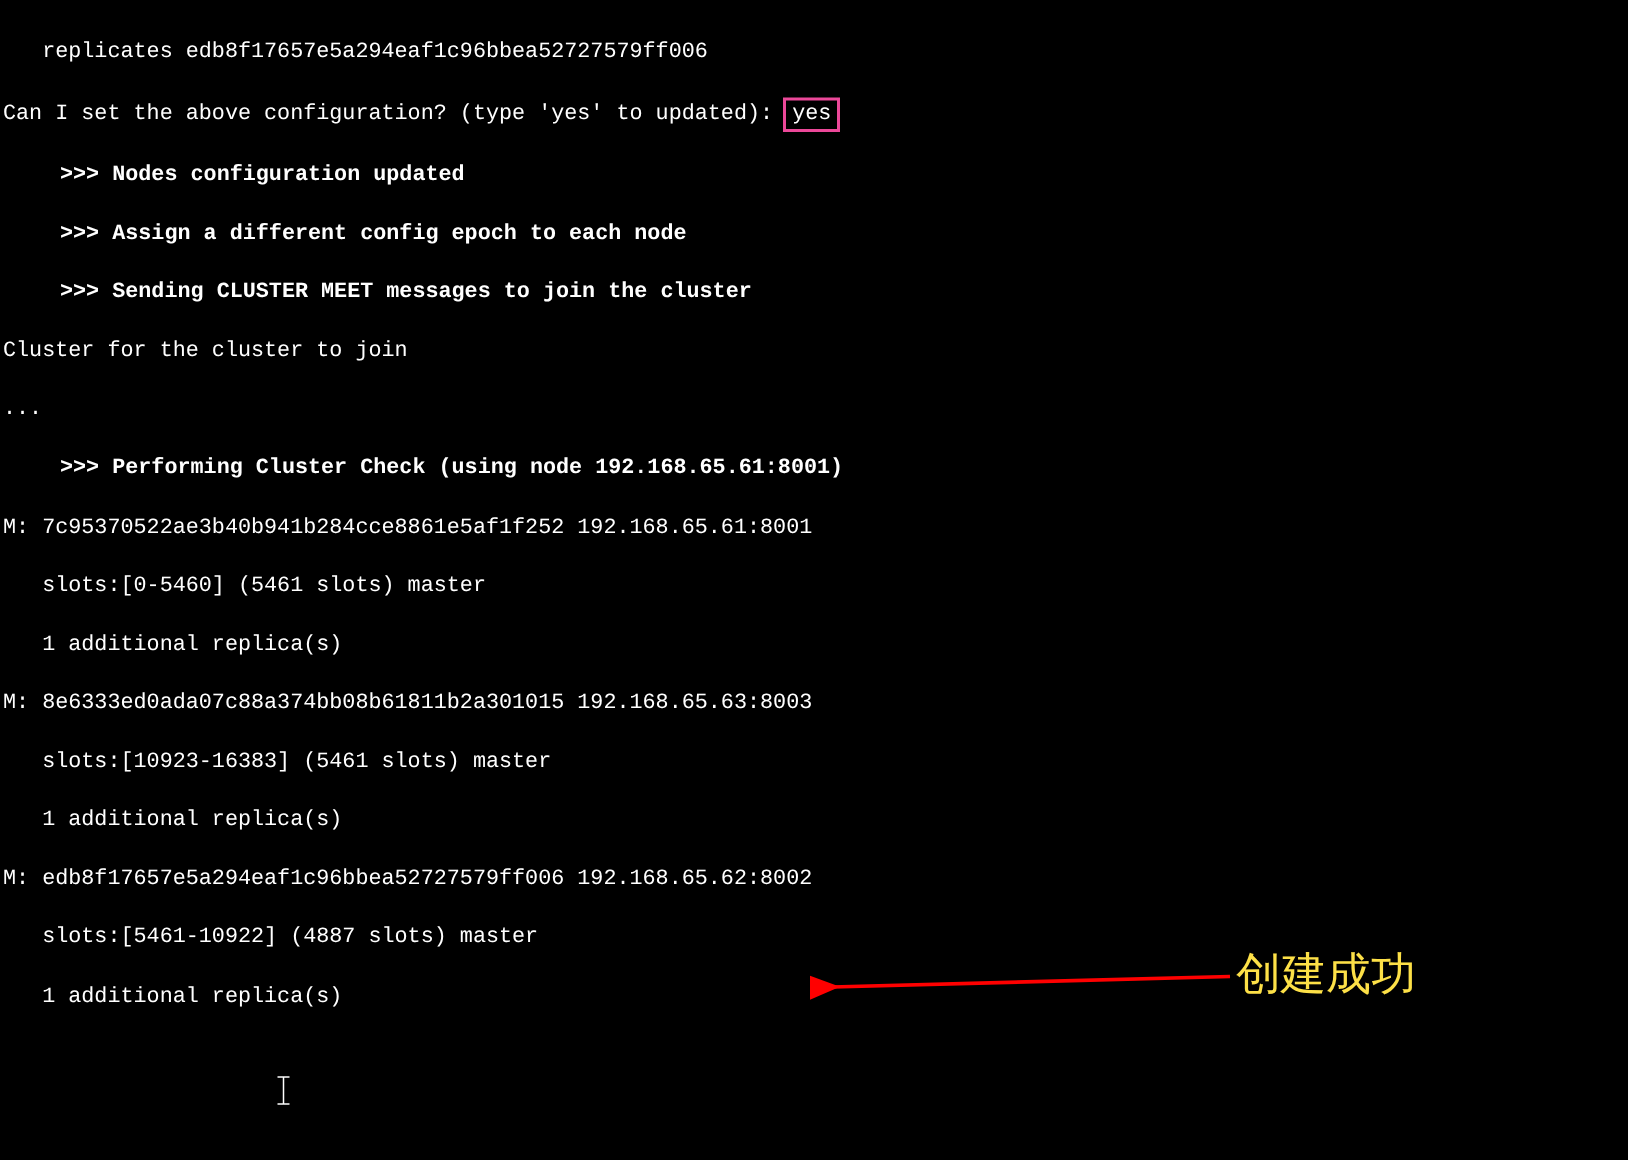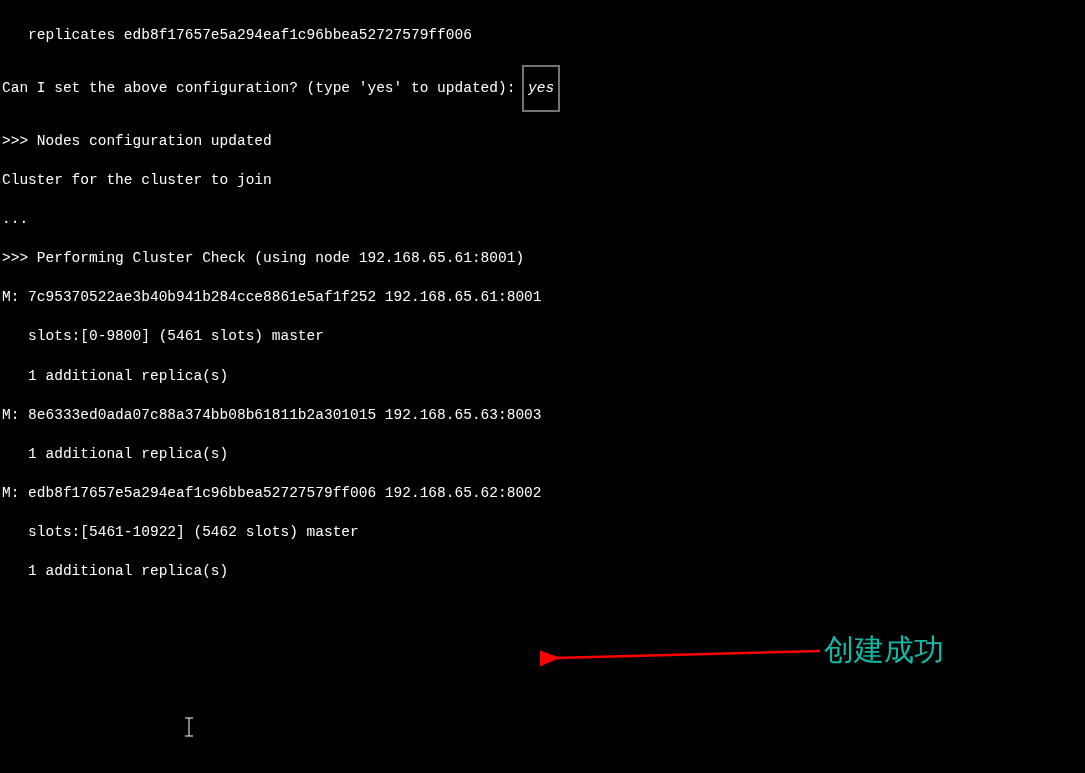--- a/index.html
+++ b/index.html
@@ -13,57 +13,59 @@
     width: 1085px;
     height: 773px;
     overflow: hidden;
     position: relative;
   }
   .terminal {
     padding: 6px 2px 0 2px;
     white-space: pre;
   }
   .line { display: block; }
-  .bold { font-weight: normal; }
+  .bold { font-weight: bold; margin-left: 38px; }
   .red-box {
-    border: 2px solid #737373;
+    border: 2px solid #ec4899;
     display: inline-block;
-    padding: 12px 4px;
+    padding: 0 4px;
     margin-left: -2px;
-    font-style: italic;
   }
   .annotation {
     position: absolute;
-    color: #14b8a6;
+    color: #fde047;
     font-family: sans-serif;
     font-size: 30px;
     font-weight: 400;
   }
   .arrow {
     position: absolute;
     pointer-events: none;
   }
 </style>
 </head>
 <body>
 
 <div class="terminal">
 <span class="line">   replicates edb8f17657e5a294eaf1c96bbea52727579ff006</span>
 <span class="line"><span>Can I set the above configuration? (type 'yes' to updated): </span><span class="red-box">yes</span></span>
 <span class="line bold">&gt;&gt;&gt; Nodes configuration updated</span>
+<span class="line bold">&gt;&gt;&gt; Assign a different config epoch to each node</span>
+<span class="line bold">&gt;&gt;&gt; Sending CLUSTER MEET messages to join the cluster</span>
 <span class="line">Cluster for the cluster to join</span>
 <span class="line">...</span>
 <span class="line bold">&gt;&gt;&gt; Performing Cluster Check (using node 192.168.65.61:8001)</span>
 <span class="line">M: 7c95370522ae3b40b941b284cce8861e5af1f252 192.168.65.61:8001</span>
-<span class="line">   slots:[0-9800] (5461 slots) master</span>
+<span class="line">   slots:[0-5460] (5461 slots) master</span>
 <span class="line">   1 additional replica(s)</span>
 <span class="line">M: 8e6333ed0ada07c88a374bb08b61811b2a301015 192.168.65.63:8003</span>
+<span class="line">   slots:[10923-16383] (5461 slots) master</span>
 <span class="line">   1 additional replica(s)</span>
 <span class="line">M: edb8f17657e5a294eaf1c96bbea52727579ff006 192.168.65.62:8002</span>
-<span class="line">   slots:[5461-10922] (5462 slots) master</span>
+<span class="line">   slots:[5461-10922] (4887 slots) master</span>
 <span class="line">   1 additional replica(s)</span>
 
 
 
 
 
 
 
 
 

